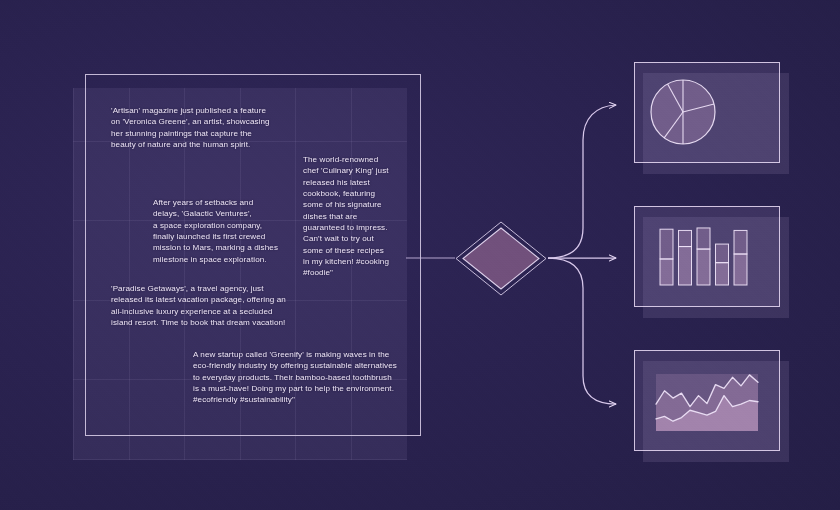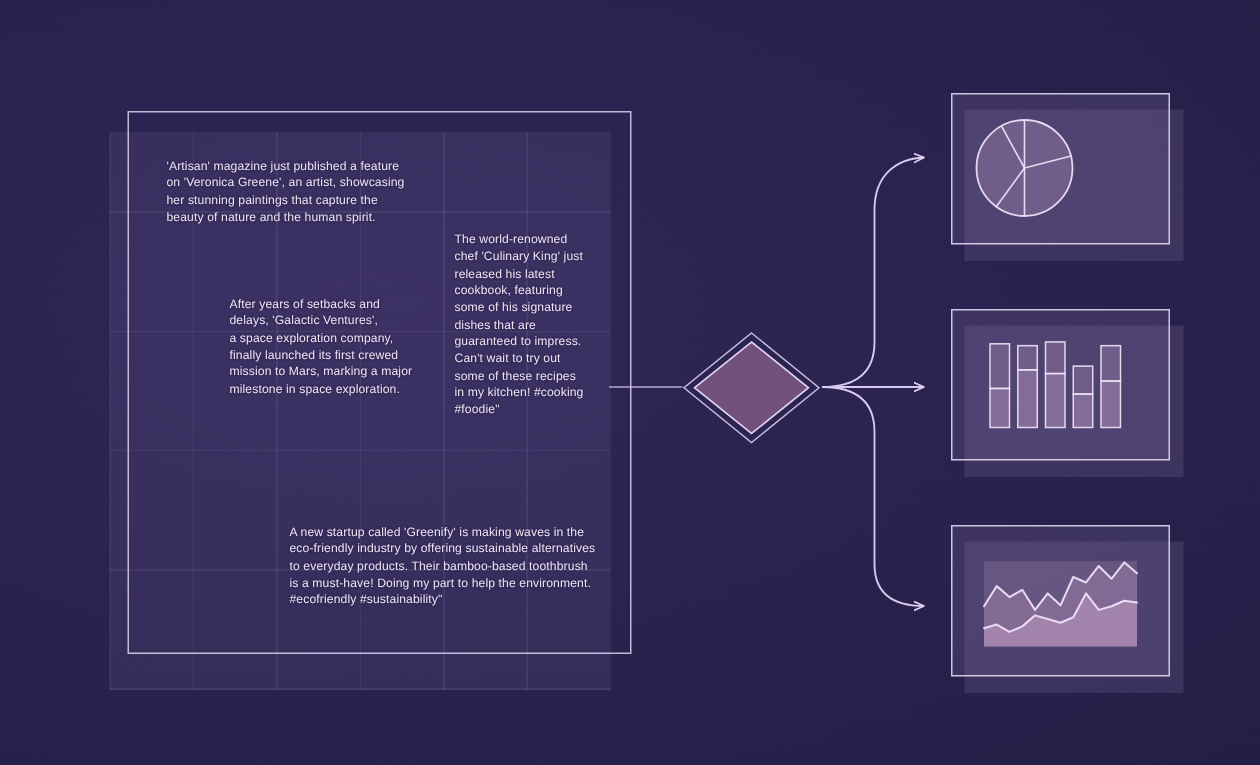--- a/index.html
+++ b/index.html
@@ -157,22 +157,26 @@
 dishes that are
 guaranteed to impress.
 Can't wait to try out
 some of these recipes
 in my kitchen! #cooking
 #foodie"</div>
     <div class="post" id="post-galactic">After years of setbacks and
 delays, 'Galactic Ventures',
 a space exploration company,
 finally launched its first crewed
-mission to Mars, marking a major
+mission to Mars, marking a dishes
 milestone in space exploration.</div>
+    <div class="post" id="post-paradise">'Paradise Getaways', a travel agency, just
+released its latest vacation package, offering an
+all-inclusive luxury experience at a secluded
+island resort. Time to book that dream vacation!</div>
     <div class="post" id="post-greenify">A new startup called 'Greenify' is making waves in the
 eco-friendly industry by offering sustainable alternatives
 to everyday products. Their bamboo-based toothbrush
 is a must-have! Doing my part to help the environment.
 #ecofriendly #sustainability"</div>
   </div>
 
   <svg id="connectors" viewBox="0 0 840 510">
     <defs>
       <marker id="ah" viewBox="0 0 10 10" refX="9" refY="5" markerWidth="6" markerHeight="6" orient="auto-start-reverse">

